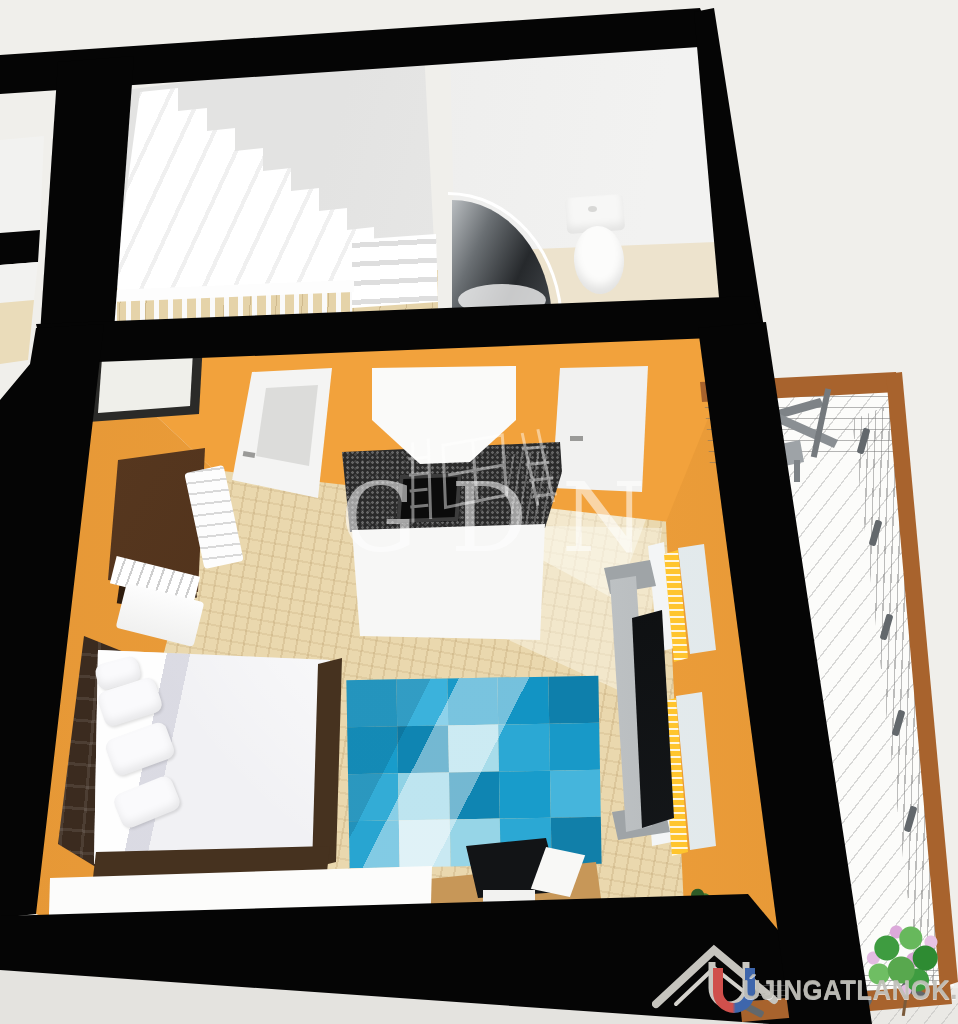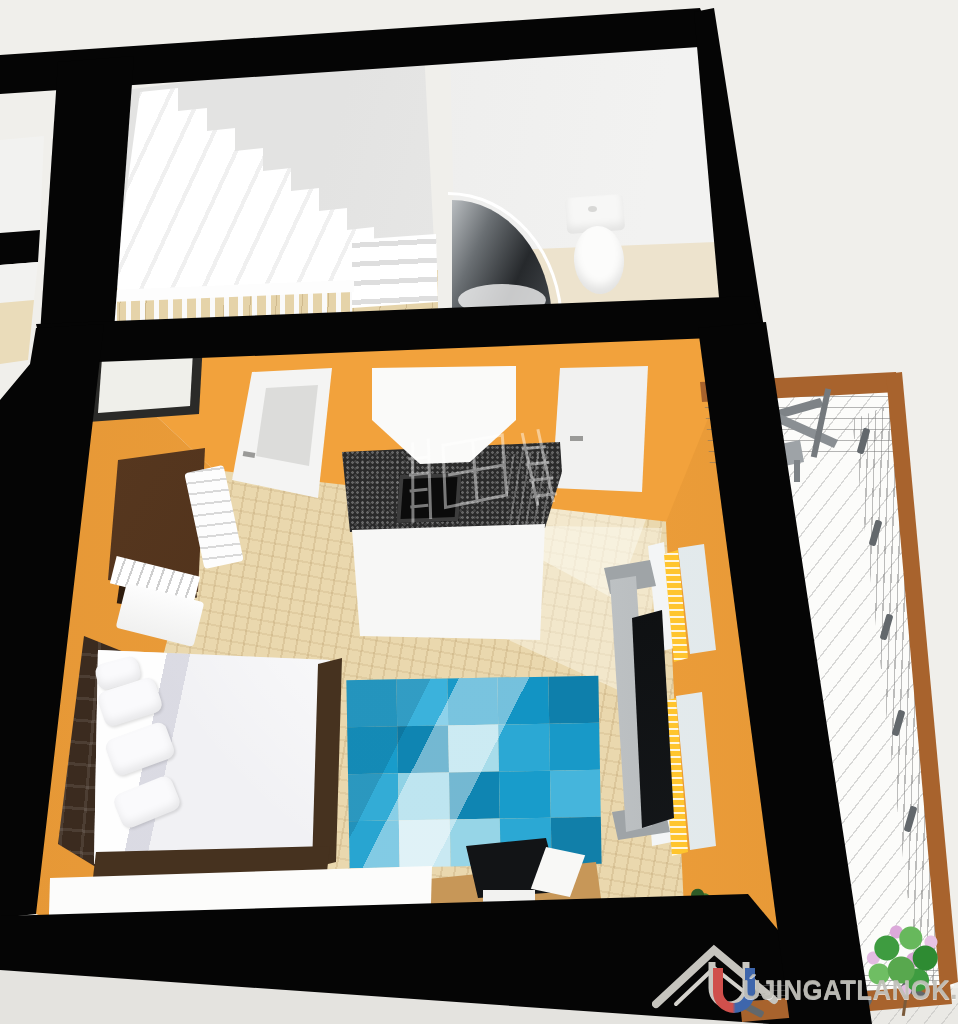--- a/index.html
+++ b/index.html
@@ -382,20 +382,21 @@
     <div class="plant-leaves"></div>
   </div>
 
   <svg class="B gdn-glyph" viewBox="0 0 176 108">
     <g fill="none" stroke="rgba(255,255,255,0.5)" stroke-width="3">
       <path d="M28,18 L20,98 M44,16 L38,96 M22,34 h20 M21,50 h19 M20,66 h18 M19,82 h18"></path>
       <path d="M58,24 L118,20 L116,80 L54,86 Z M60,54 L116,50 M88,22 L86,82"></path>
       <path d="M138,20 L146,94 M154,18 L162,92 M136,36 h24 M138,52 h24 M140,68 h24 M142,84 h24"></path>
     </g>
   </svg>
+  <div class="B gdn-text">GDN</div>
 
   <svg class="B logo-roof" viewBox="0 0 132 72">
     <path d="M4,66 L62,12 L122,62" fill="none" stroke="#C6C4BE" stroke-width="8" stroke-linecap="round"></path>
     <path d="M24,66 L62,30 L100,60" fill="none" stroke="#D4D2CC" stroke-width="4" stroke-linecap="round"></path>
   </svg>
   <svg class="B logo-u" viewBox="0 0 74 66">
     <defs>
       <linearGradient id="ug" x1="0" y1="0" x2="1" y2="0">
         <stop offset="0.45" stop-color="#D0504C"></stop>
         <stop offset="0.55" stop-color="#3E66AC"></stop>

